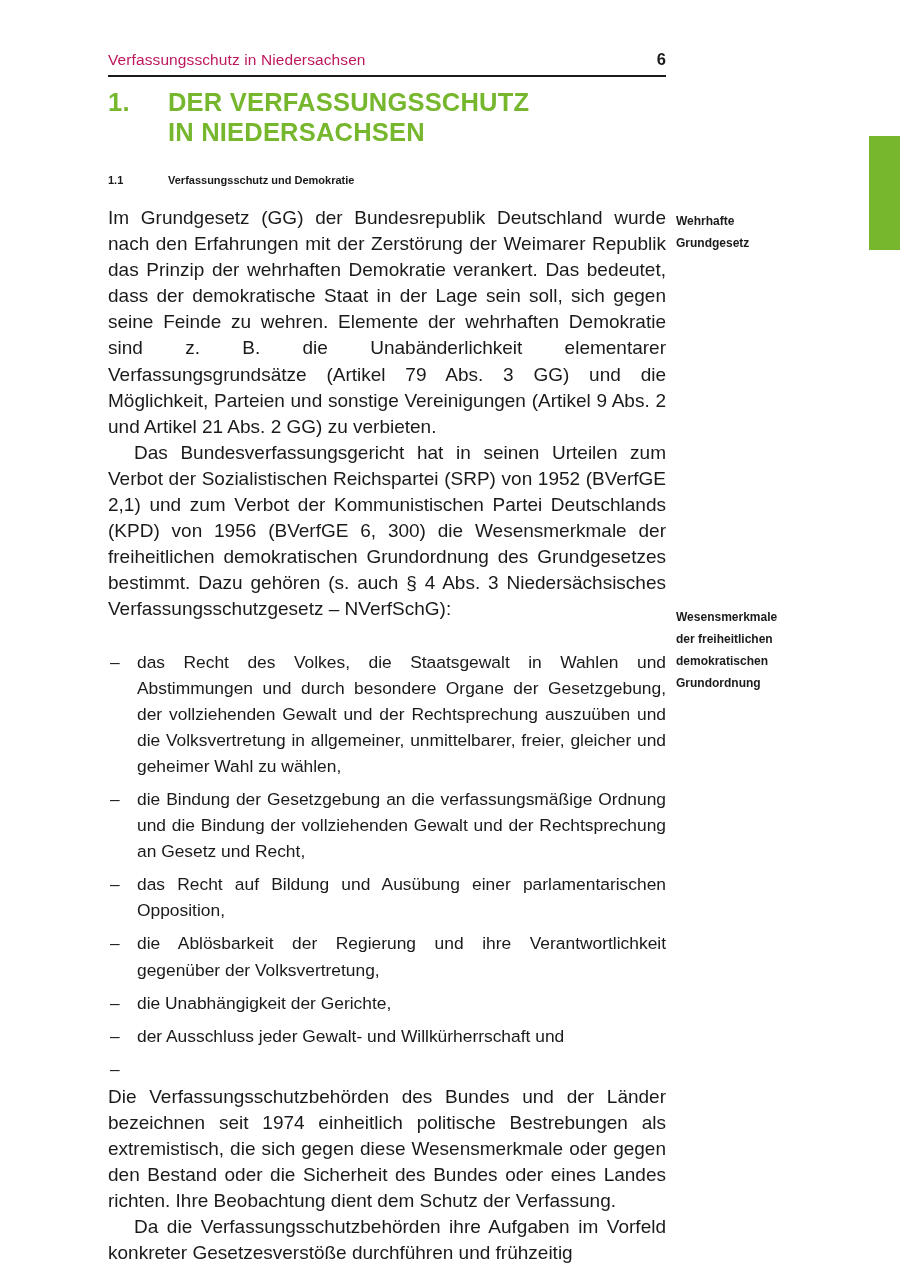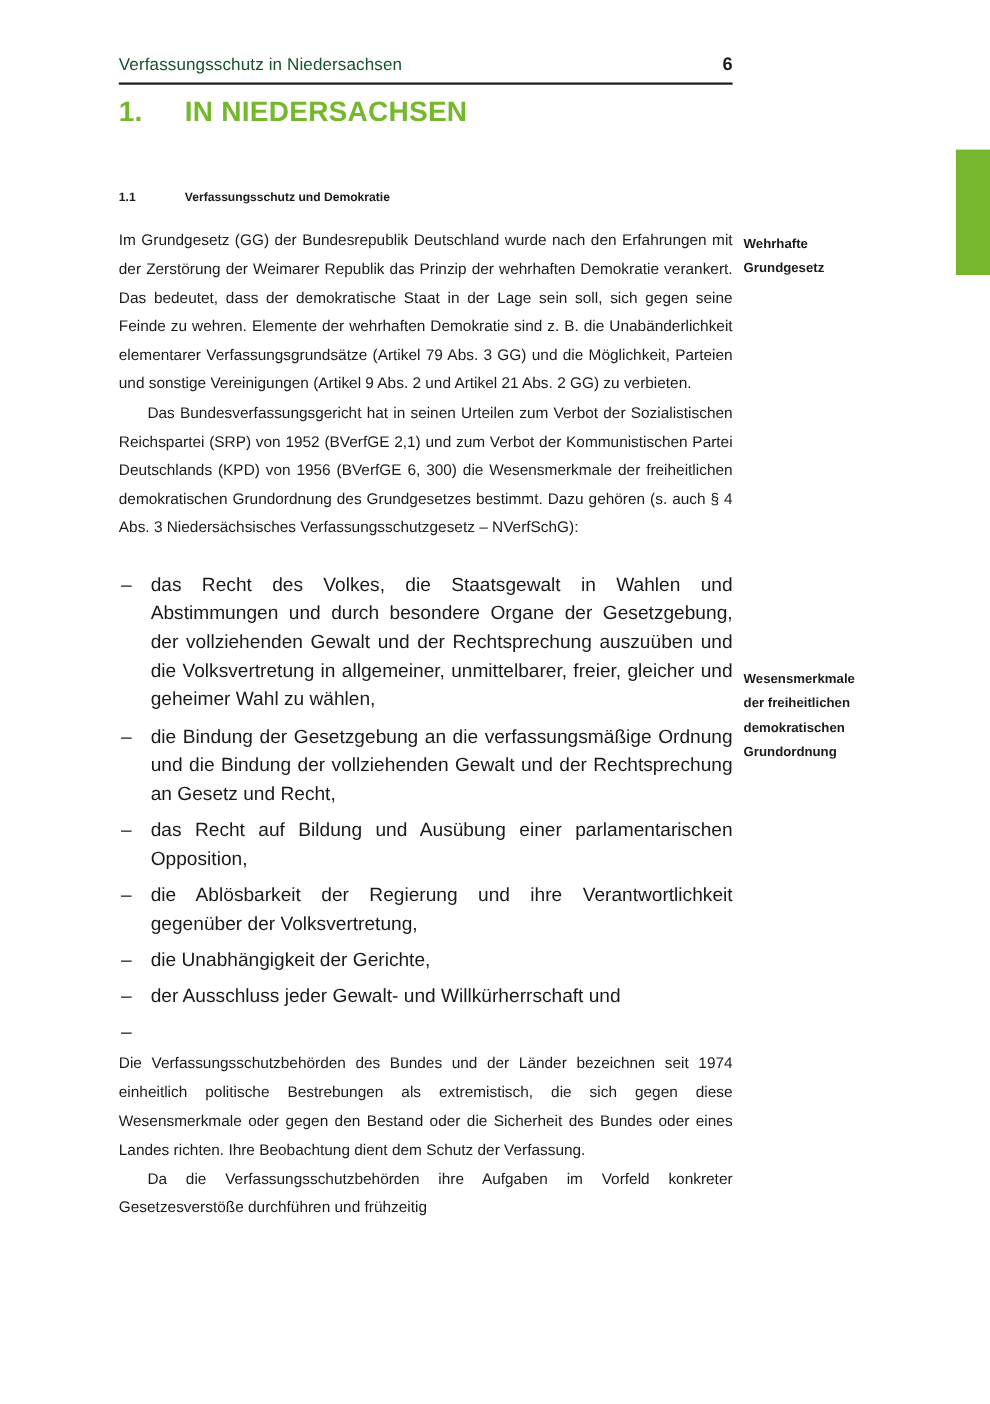--- a/index.html
+++ b/index.html
@@ -28,21 +28,21 @@
     position: absolute;
     left: 108px;
     top: 50px;
     width: 558px;
     display: flex;
     align-items: baseline;
     justify-content: space-between;
   }
   .running-head .rh-title {
     font-size: 15.5px;
-    color: #14532d;
+    color: #be185d;
     letter-spacing: 0.1px;
     white-space: nowrap;
   }
   .running-head .rh-folio {
     font-size: 16.5px;
     font-weight: 700;
     color: #1a1a1a;
   }
   .head-rule {
     position: absolute;
@@ -97,21 +97,21 @@
 
   
   .body-col {
     position: absolute;
     left: 108px;
     top: 205px;
     width: 558px;
   }
   p.para {
     margin: 0;
-    font-size: 14px;
+    font-size: 19px;
     line-height: 26.1px;
     text-align: justify;
     text-justify: inter-word;
     color: #1a1a1a;
     hyphens: none;
   }
   p.para.indent { text-indent: 26px; }
 
   
   ul.dash-list {
@@ -168,21 +168,21 @@
 
 <div class="page">
 
   <div class="running-head">
     <div class="rh-title">Verfassungsschutz in Niedersachsen</div>
     <div class="rh-folio">6</div>
   </div>
   <div class="head-rule"></div>
 
   <div class="chapter">
-    <span class="ch-num">1.</span><span class="ch-text"><span>IN NIEDERSACHSEN</span></span>
+    <span class="ch-num">1.</span><span class="ch-text"><span>DER VERFASSUNGSSCHUTZ</span><span>IN NIEDERSACHSEN</span></span>
   </div>
 
   <div class="section-head">
     <span class="sec-num">1.1</span><span class="sec-title">Verfassungsschutz und Demokratie</span>
   </div>
 
   <div class="body-col">
 
     <p class="para">Im Grundgesetz (GG) der Bundesrepublik Deutschland wurde nach den Erfahrungen mit der Zerstörung der Weimarer Republik das Prinzip der wehrhaften Demokratie verankert. Das bedeutet, dass der demokratische Staat in der Lage sein soll, sich gegen seine Feinde zu wehren. Elemente der wehrhaften Demokratie sind z. B. die Unabänderlichkeit elementarer Verfassungsgrundsätze (Artikel 79 Abs. 3 GG) und die Möglichkeit, Parteien und sonstige Vereinigungen (Artikel 9 Abs. 2 und Artikel 21 Abs. 2 GG) zu verbieten.</p>
 

